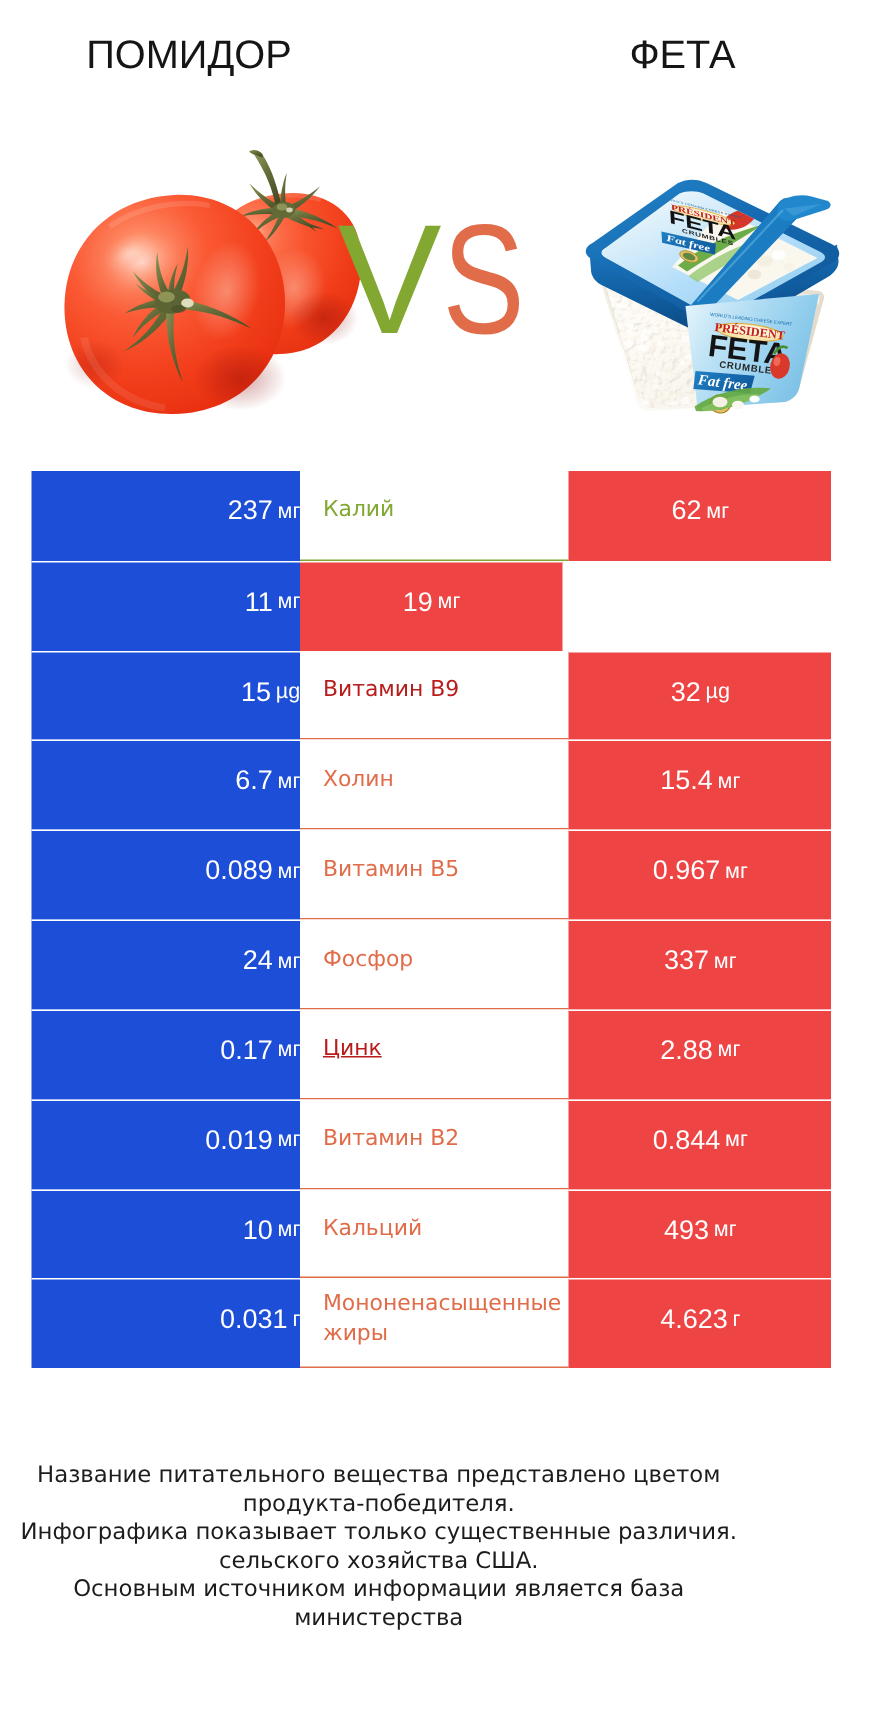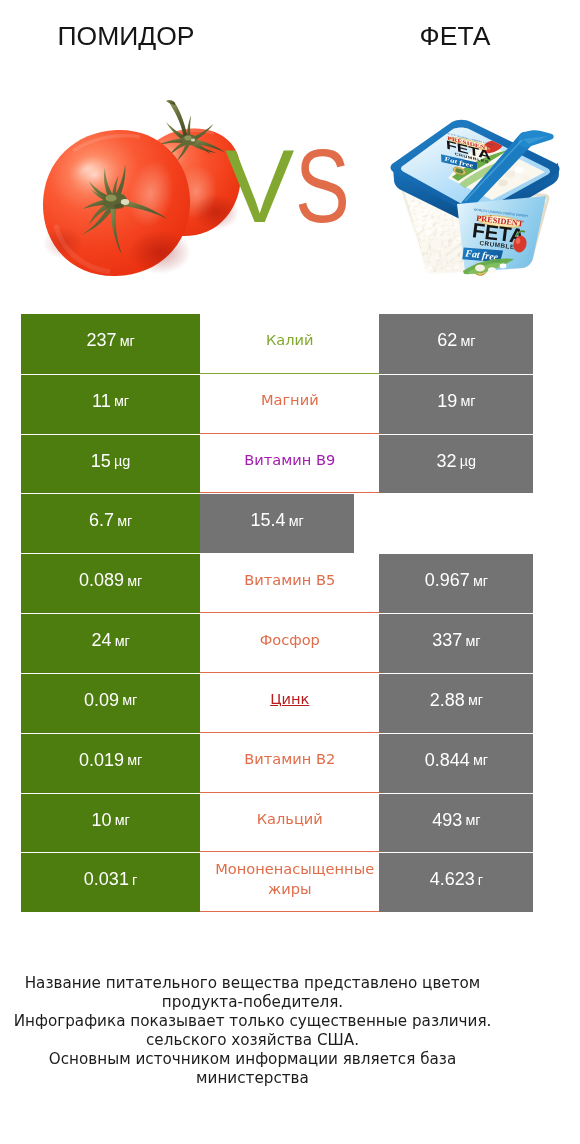--- a/index.html
+++ b/index.html
@@ -10,23 +10,23 @@
   #title-right{left:355px;width:200px;}
   .hero{position:absolute;top:85px;left:0;width:580px;height:215px;}
   #vs{position:absolute;left:215px;top:135px;width:150px;height:100px;}
   .table{position:absolute;left:21px;top:314px;width:537.6px;}
   .row{display:flex;height:59.84px;}
   .row+.row .cL{border-top:1.2px solid #fff;}
   .row+.row .cR{border-top:1.2px solid #fff;}
   .cell{display:flex;align-items:center;justify-content:center;width:179.2px;box-sizing:border-box;}
   .num{font-family:"Liberation Sans",sans-serif;font-size:18px;font-weight:normal;position:relative;top:-3px;}
   .unit{font-family:"Liberation Sans",sans-serif;font-size:14.4px;font-weight:normal;margin-left:3.2px;position:relative;top:-3px;}
-  .nm{font-family:"DejaVu Sans",sans-serif;font-weight:normal;font-size:14.6px;position:relative;top:-3px;text-align:center;line-height:20px;display:block;width:149px;}
-  .cL{color:#fff;background:#4d7c0f;}
-  .cR{color:#fff;background:#737373;width:154px;}
+  .nm{font-family:"DejaVu Sans",sans-serif;font-weight:normal;font-size:14.6px;position:relative;top:-3px;text-align:left;line-height:20px;display:block;width:149px;}
+  .cL{color:#fff;background:#1d4ed8;justify-content:flex-end;}
+  .cR{color:#fff;background:#ef4444;width:175px;}
   .cM{background:#fff;overflow:hidden;padding:0 15px;width:179.2px;}
   .footer{position:absolute;left:0;top:974px;width:505px;text-align:center;font-family:"DejaVu Sans",sans-serif;font-size:15.2px;color:#1c1c1c;line-height:19px;}
 </style>
 </head>
 <body>
 
 <div class="page">
   <div class="title" id="title-left">ПОМИДОР</div>
   <div class="title" id="title-right">ФЕТА</div>
   <div class="hero">
@@ -401,46 +401,46 @@
         <div class="cell cR">
           <span class="num">62</span>
           <span class="unit">мг</span>
         </div>
       </div>
       <div class="row">
         <div class="cell cL">
           <span class="num">11</span>
           <span class="unit">мг</span>
         </div>
-        <div class="cell cM" style="border-bottom: 1px solid rgb(225, 108, 73);">
-          <span class="nm" style="color: rgb(225, 108, 73);">Магний</span>
-        </div>
         <div class="cell cR">
           <span class="num">19</span>
           <span class="unit">мг</span>
         </div>
       </div>
       <div class="row">
         <div class="cell cL">
           <span class="num">15</span>
           <span class="unit">µg</span>
         </div>
         <div class="cell cM" style="border-bottom: 1px solid rgb(225, 108, 73);">
-          <span class="nm" style="color: #a21caf;">Витамин B9</span>
+          <span class="nm" style="color: #b91c1c;">Витамин B9</span>
         </div>
         <div class="cell cR">
           <span class="num">32</span>
           <span class="unit">µg</span>
         </div>
       </div>
       <div class="row">
         <div class="cell cL">
           <span class="num">6.7</span>
           <span class="unit">мг</span>
         </div>
+        <div class="cell cM" style="border-bottom: 1px solid rgb(225, 108, 73);">
+          <span class="nm" style="color: rgb(225, 108, 73);">Холин</span>
+        </div>
         <div class="cell cR">
           <span class="num">15.4</span>
           <span class="unit">мг</span>
         </div>
       </div>
       <div class="row">
         <div class="cell cL">
           <span class="num">0.089</span>
           <span class="unit">мг</span>
         </div>
@@ -460,21 +460,21 @@
         <div class="cell cM" style="border-bottom: 1px solid rgb(225, 108, 73);">
           <span class="nm" style="color: rgb(225, 108, 73);">Фосфор</span>
         </div>
         <div class="cell cR">
           <span class="num">337</span>
           <span class="unit">мг</span>
         </div>
       </div>
       <div class="row">
         <div class="cell cL">
-          <span class="num">0.09</span>
+          <span class="num">0.17</span>
           <span class="unit">мг</span>
         </div>
         <div class="cell cM" style="border-bottom: 1px solid rgb(225, 108, 73);">
           <span class="nm" style="color: #b91c1c; text-decoration: underline;">Цинк</span>
         </div>
         <div class="cell cR">
           <span class="num">2.88</span>
           <span class="unit">мг</span>
         </div>
       </div>

